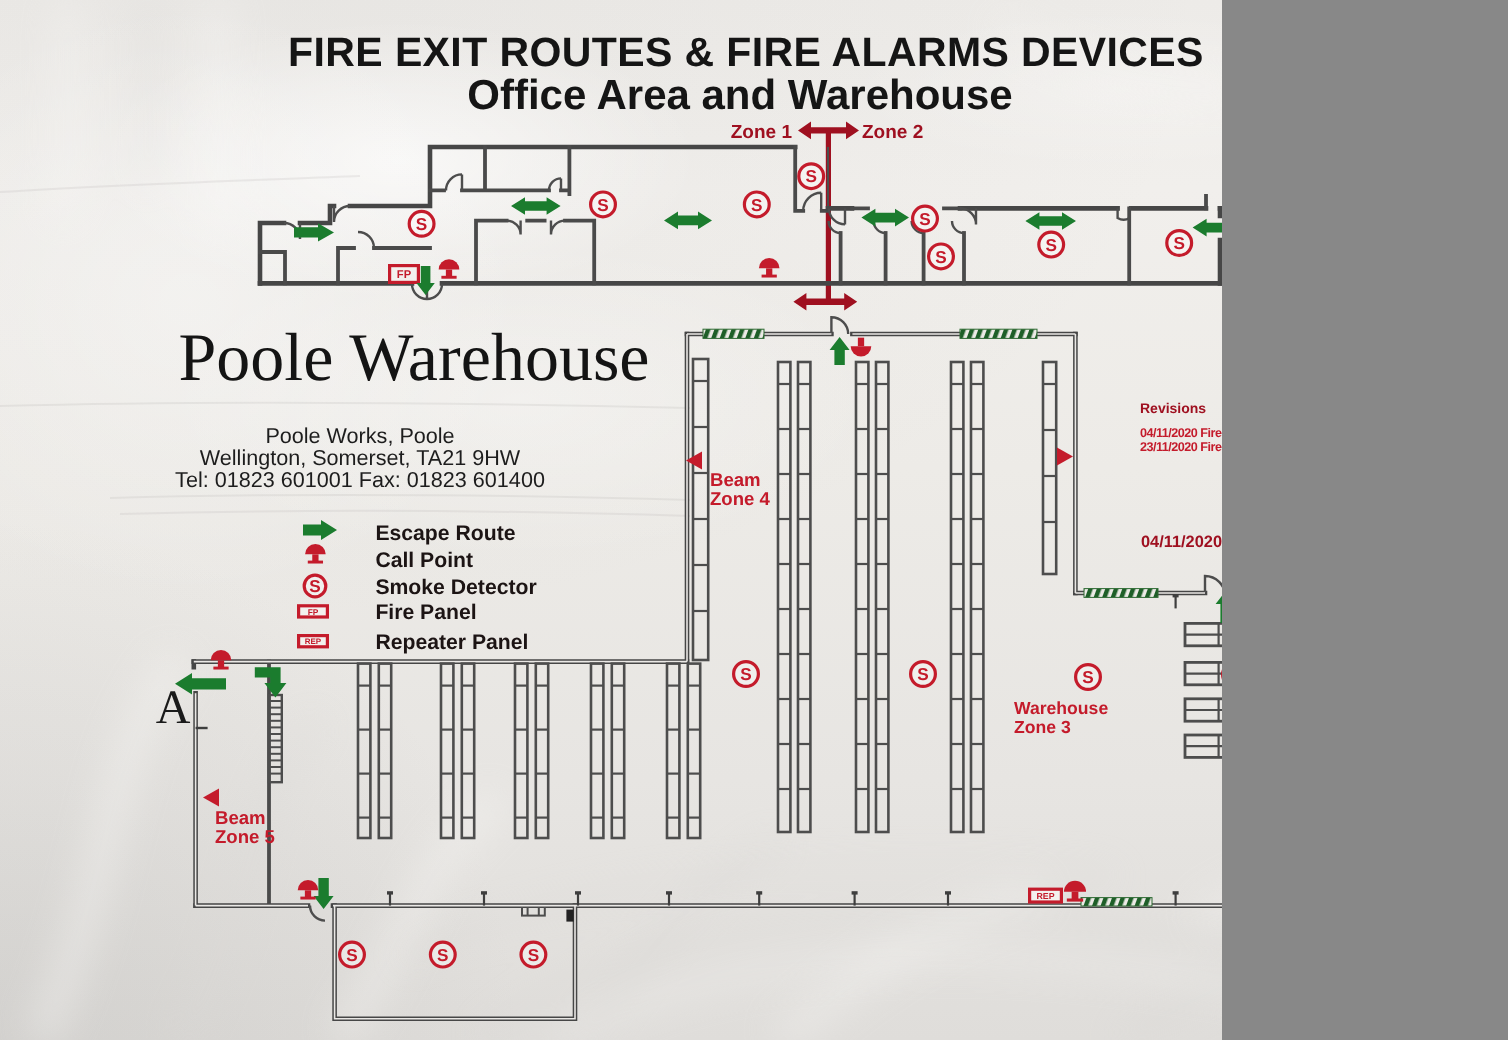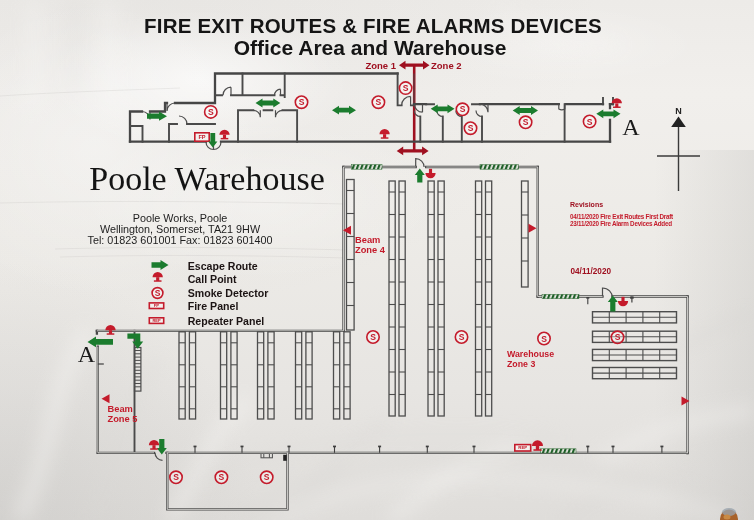--- a/index.html
+++ b/index.html
@@ -1,12 +1,12 @@
 <!DOCTYPE html>
-<html><head><meta charset="utf-8"><style>html,body{margin:0;padding:0;background:#888}.page{width:754px;height:520px;position:relative;overflow:hidden;-webkit-font-smoothing:antialiased;font-family:"Liberation Sans",sans-serif}</style></head><body>
+<html><head><meta charset="utf-8"><style>html,body{margin:0;padding:0;background:#888}.page{width:611px;height:520px;position:relative;overflow:hidden;-webkit-font-smoothing:antialiased;font-family:"Liberation Sans",sans-serif}</style></head><body>
 <div class="page"><svg width="754" height="520" viewBox="0 0 754 520">
       <defs>
         <linearGradient id="bg" x1="0" y1="0" x2="0" y2="1">
           <stop offset="0" stop-color="#edebe8"></stop>
           <stop offset="0.18" stop-color="#f1efec"></stop>
           <stop offset="0.45" stop-color="#edebe7"></stop>
           <stop offset="0.75" stop-color="#e7e5e2"></stop>
           <stop offset="1" stop-color="#dfddda"></stop>
         </linearGradient>
         <radialGradient id="cbl" cx="0" cy="1" r="1">

